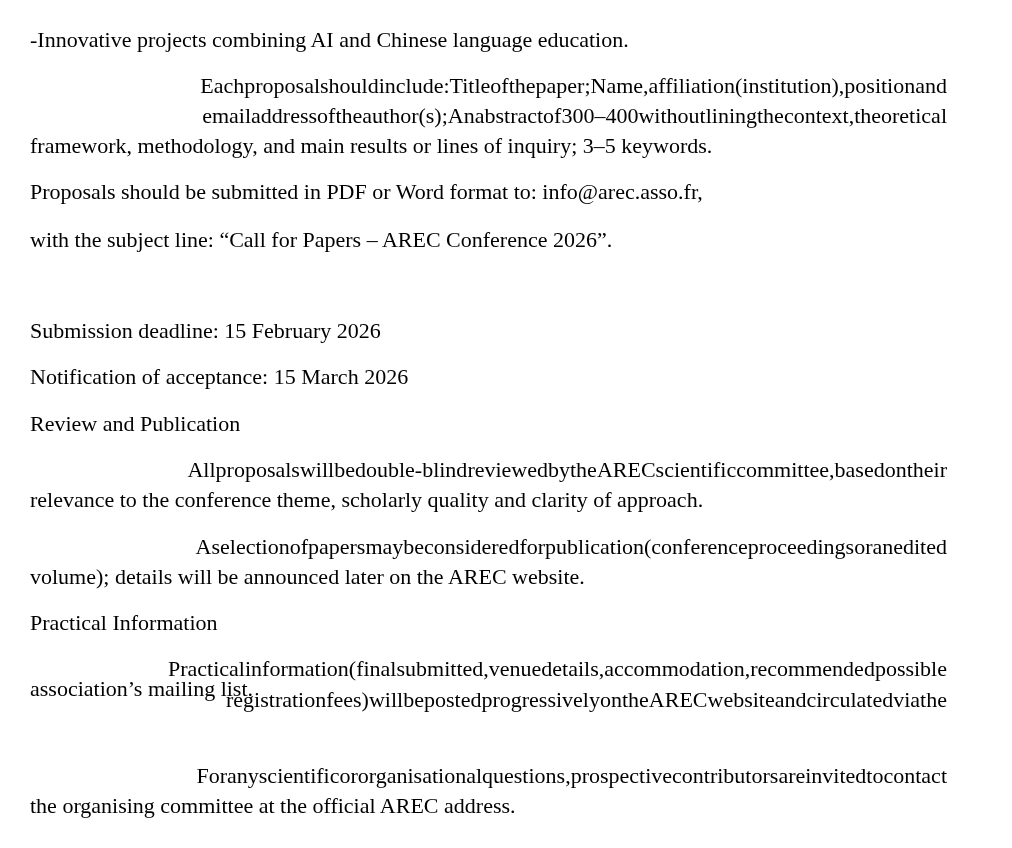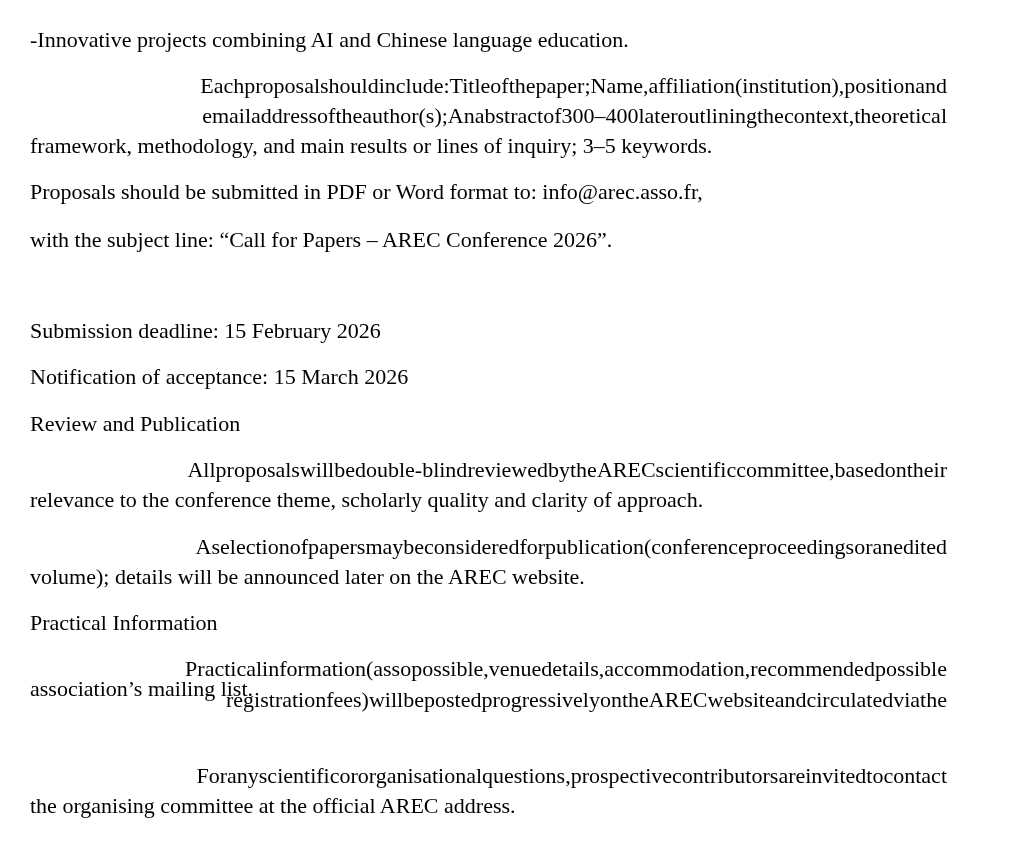--- a/index.html
+++ b/index.html
@@ -57,21 +57,21 @@
     <div class="line justify" style="top:101px">
         <span>email</span>
         <span>address</span>
         <span>of</span>
         <span>the</span>
         <span>author(s);</span>
         <span>An</span>
         <span>abstract</span>
         <span>of</span>
         <span>300–400</span>
-        <span>later</span>
+        <span>with</span>
         <span>outlining</span>
         <span>the</span>
         <span>context,</span>
         <span>theoretical</span>
       </div>
     <div class="line" style="top:131px">framework, methodology, and main results or lines of inquiry; 3–5 keywords.</div>
   </div>
 
   <div class="line" style="top:177px">Proposals should be submitted in PDF or Word format to: info@arec.asso.fr,</div>
   <div class="line" style="top:225px">with the subject line: “Call for Papers – AREC Conference 2026”.</div>
@@ -120,22 +120,22 @@
       </div>
     <div class="line" style="top:562px">volume); details will be announced later on the AREC website.</div>
   </div>
 
   <div class="line bold" style="top:608px">Practical Information</div>
 
   <div>
     <div class="line justify" style="top:654px">
         <span>Practical</span>
         <span>information</span>
-        <span>(asso</span>
-        <span>possible,</span>
+        <span>(final</span>
+        <span>submitted,</span>
         <span>venue</span>
         <span>details,</span>
         <span>accommodation,</span>
         <span>recommended</span>
         <span>possible</span>
       </div>
     <div class="line justify" style="top:685px">
         <span>registration</span>
         <span>fees)</span>
         <span>will</span>

